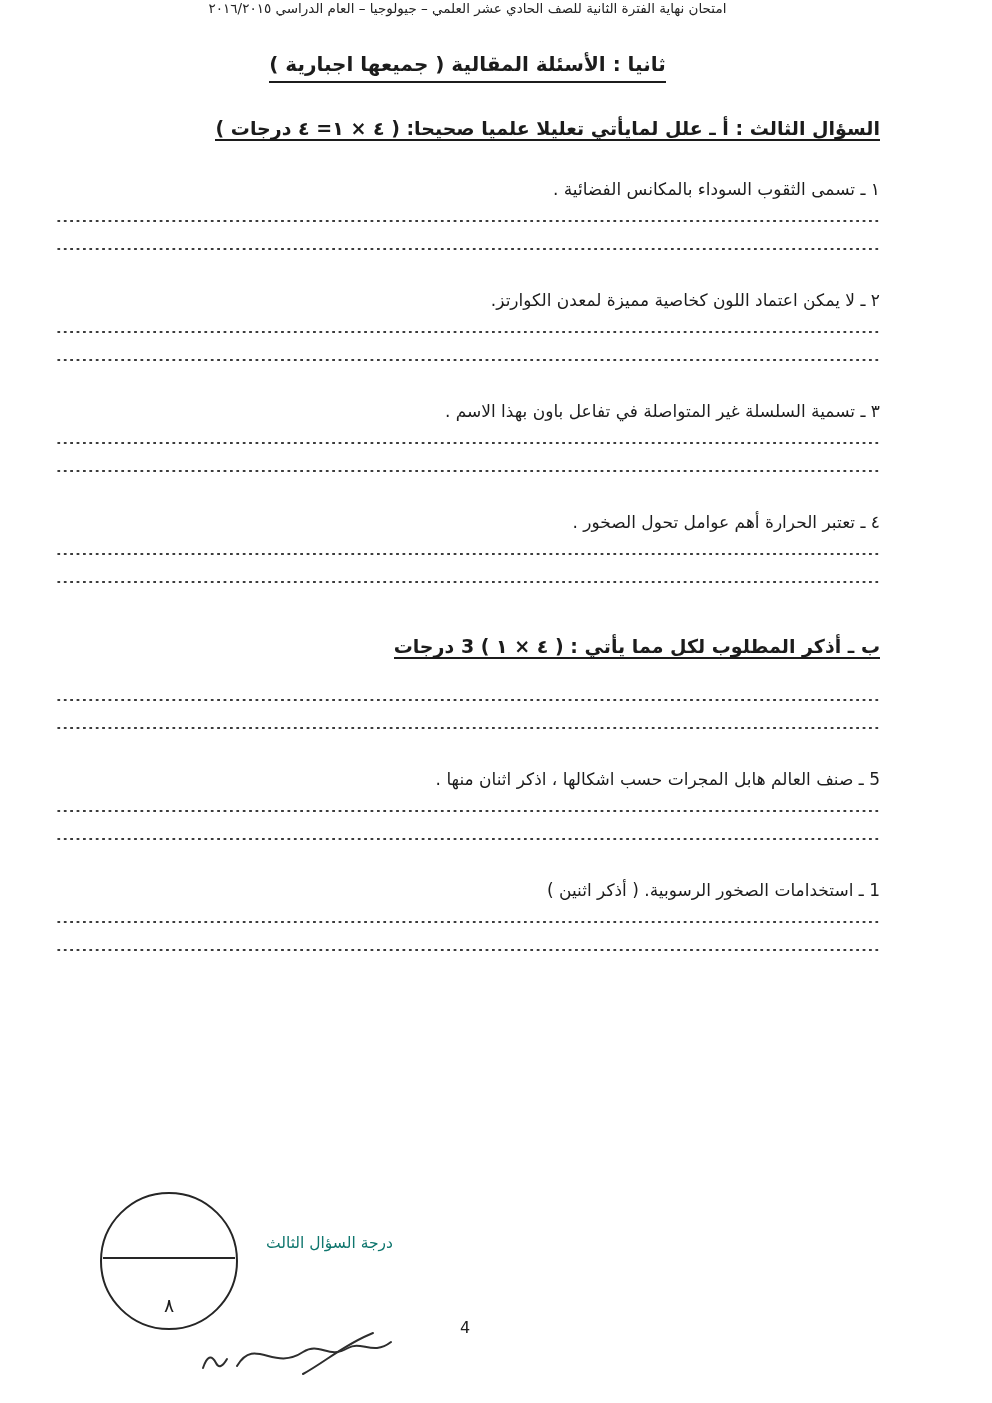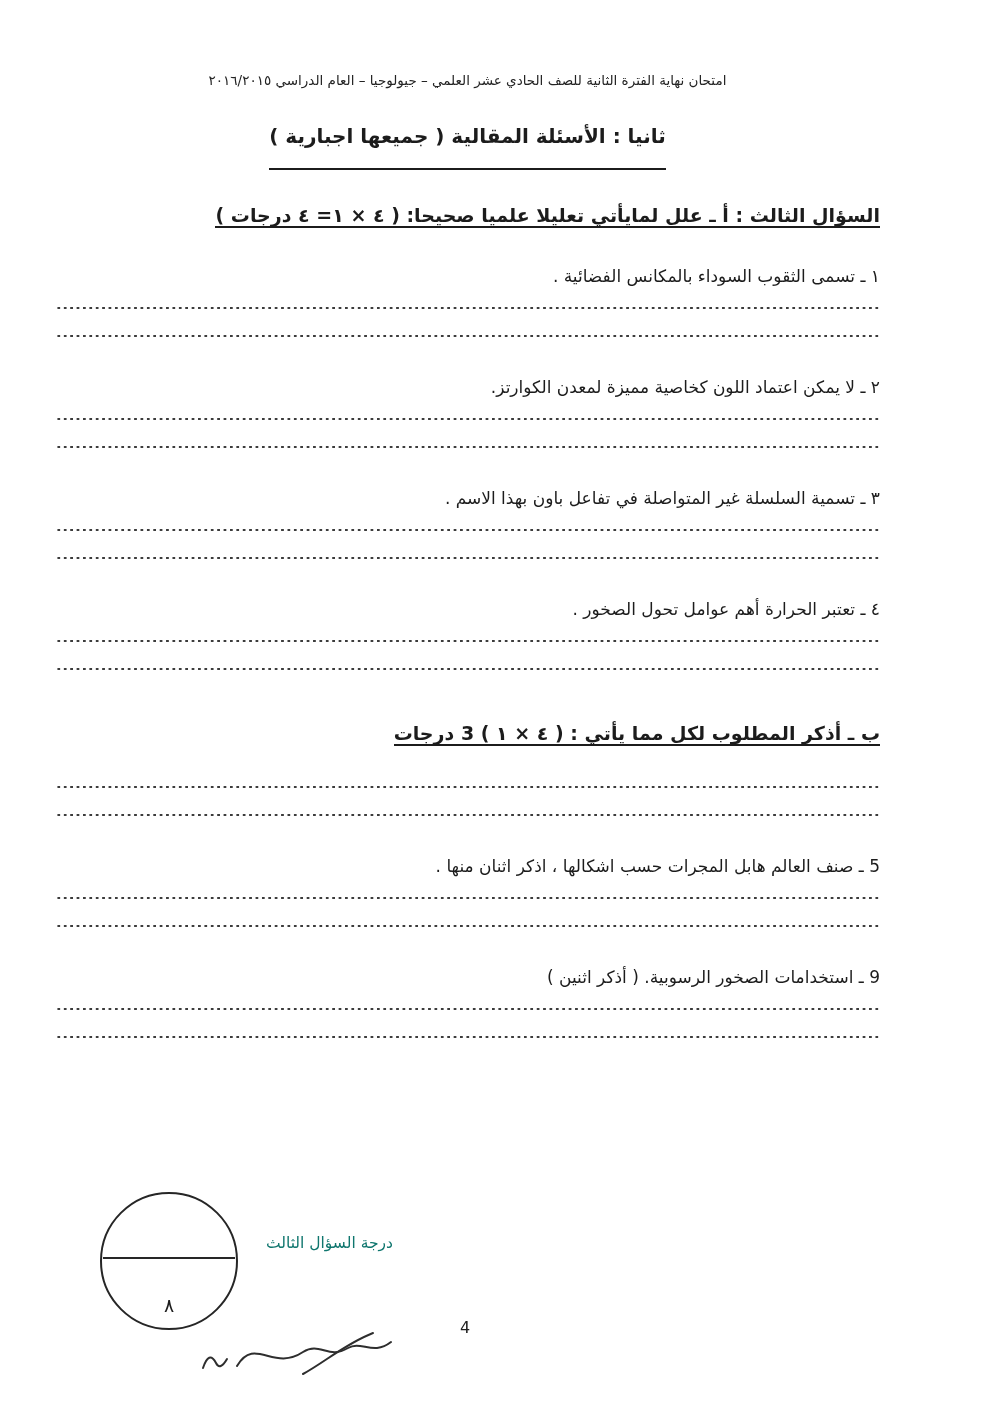--- a/index.html
+++ b/index.html
@@ -15,36 +15,35 @@
     background: #ffffff;
     color: #1c1c1c;
     font-family: "DejaVu Sans", sans-serif;
     direction: rtl;
     overflow: hidden;
   }
   .content {
     padding: 0 112px 0 55px;
   }
   .header {
-    padding-top: 72px;
     text-align: center;
     font-size: 13.5px;
     color: #232323;
     letter-spacing: 0.2px;
   }
   .title-row {
     margin-top: 36px;
     text-align: center;
   }
   .title {
     display: inline-block;
     font-size: 20px;
     font-weight: bold;
     border-bottom: 2px solid #1c1c1c;
-    padding-bottom: 20px;
+    padding-bottom: 5px;
   }
   .section-heading {
     margin-top: 34px;
     font-size: 19px;
     font-weight: bold;
     text-align: right;
   }
   .section-heading .u {
     display: inline-block;
     border-bottom: 2px solid #1c1c1c;
@@ -167,21 +166,21 @@
     </div>
 
     <div class="q-block">
       <div class="q-text">5 ـ  صنف العالم هابل المجرات حسب اشكالها ، اذكر اثنان منها .</div>
       <div class="dotline"></div>
       <div class="dotline"></div>
     </div>
 
 
     <div class="q-block">
-      <div class="q-text">9 ـ  استخدامات الصخور الرسوبية. ( أذكر اثنين )</div>
+      <div class="q-text">1 ـ  استخدامات الصخور الرسوبية. ( أذكر اثنين )</div>
       <div class="dotline"></div>
       <div class="dotline"></div>
     </div>
 
   </div>
 
   <div class="score-circle">
     <div class="score-divider"></div>
     <div class="score-value">٨</div>
   </div>

